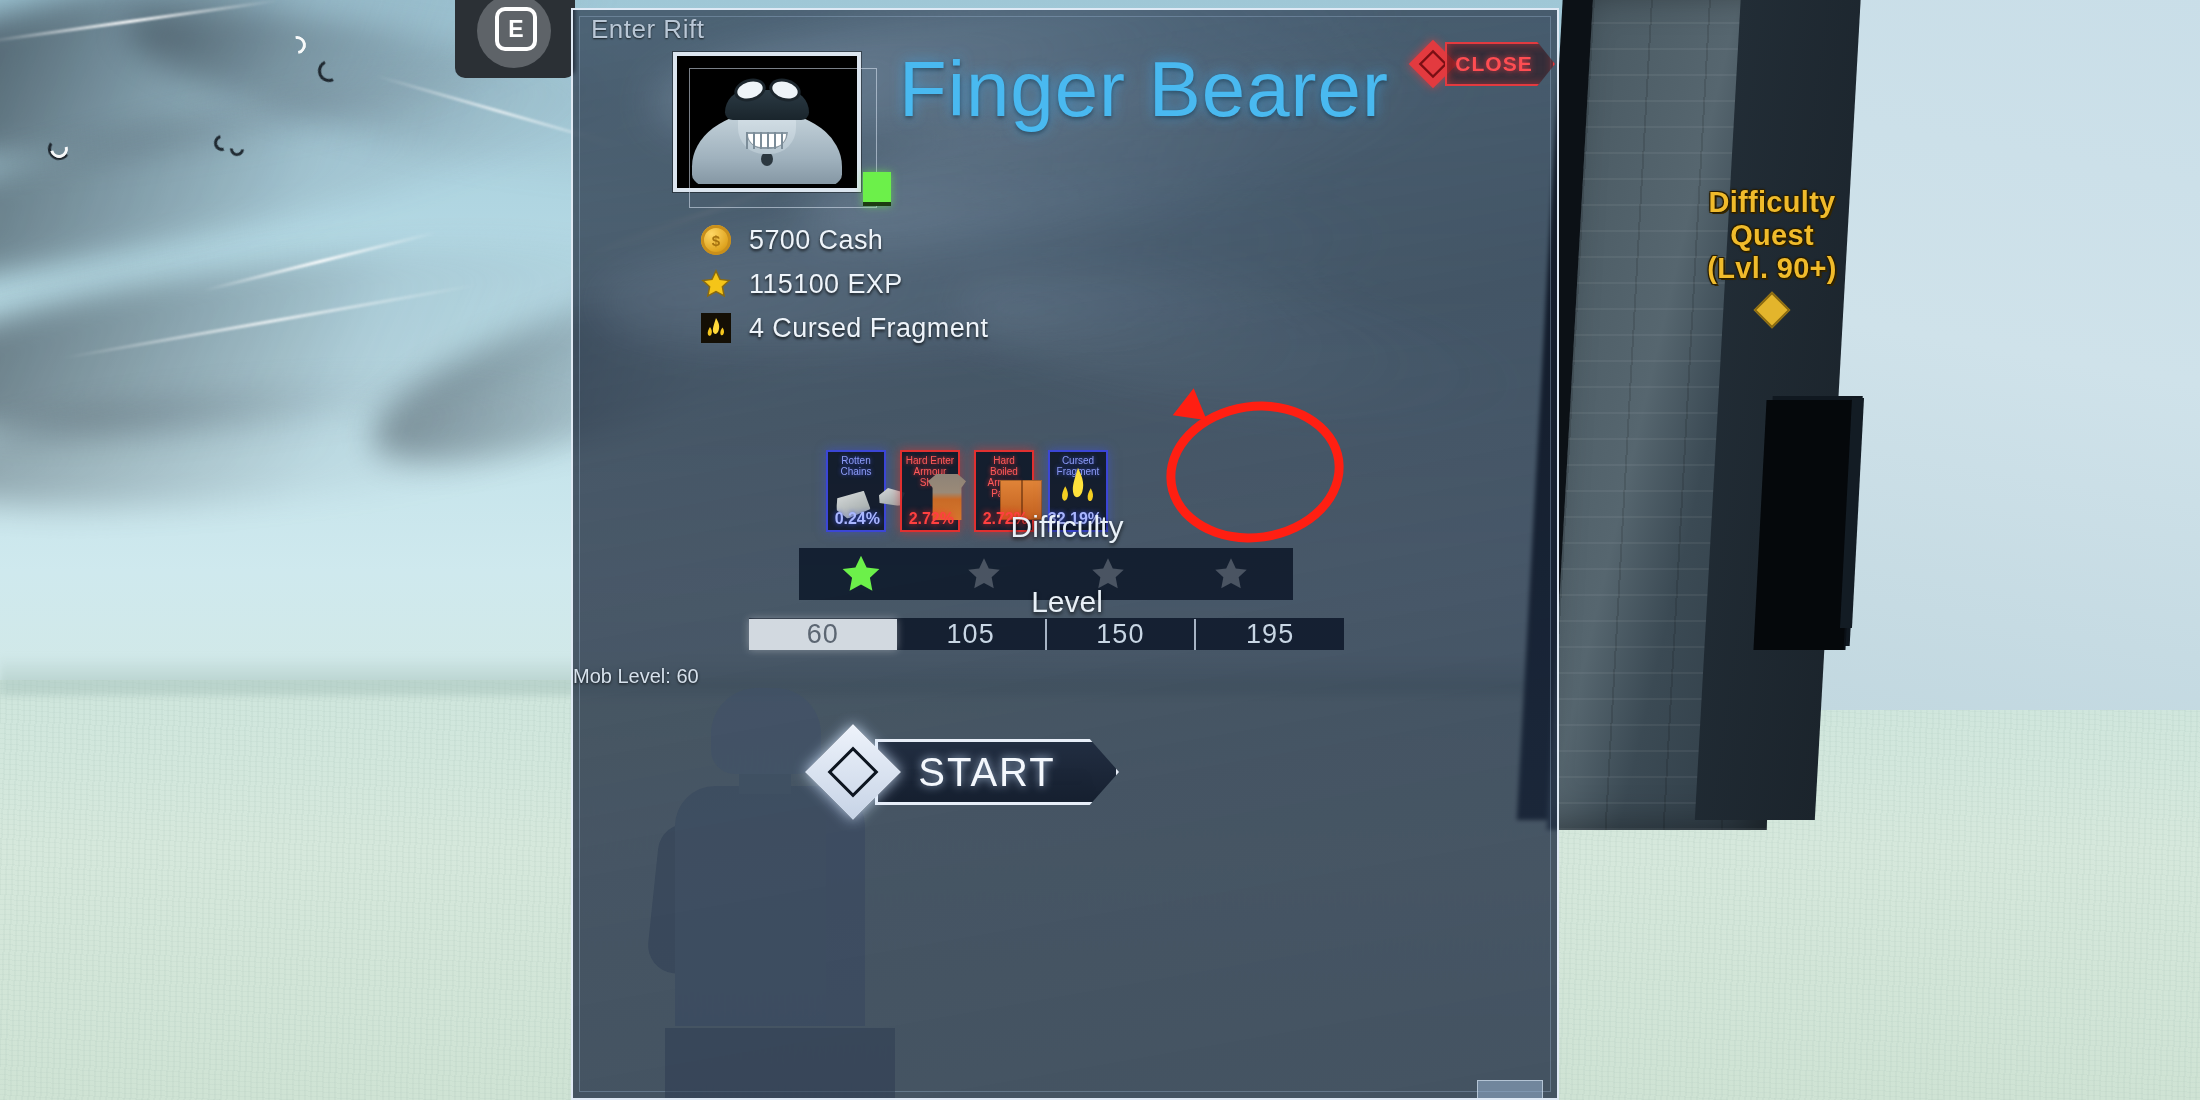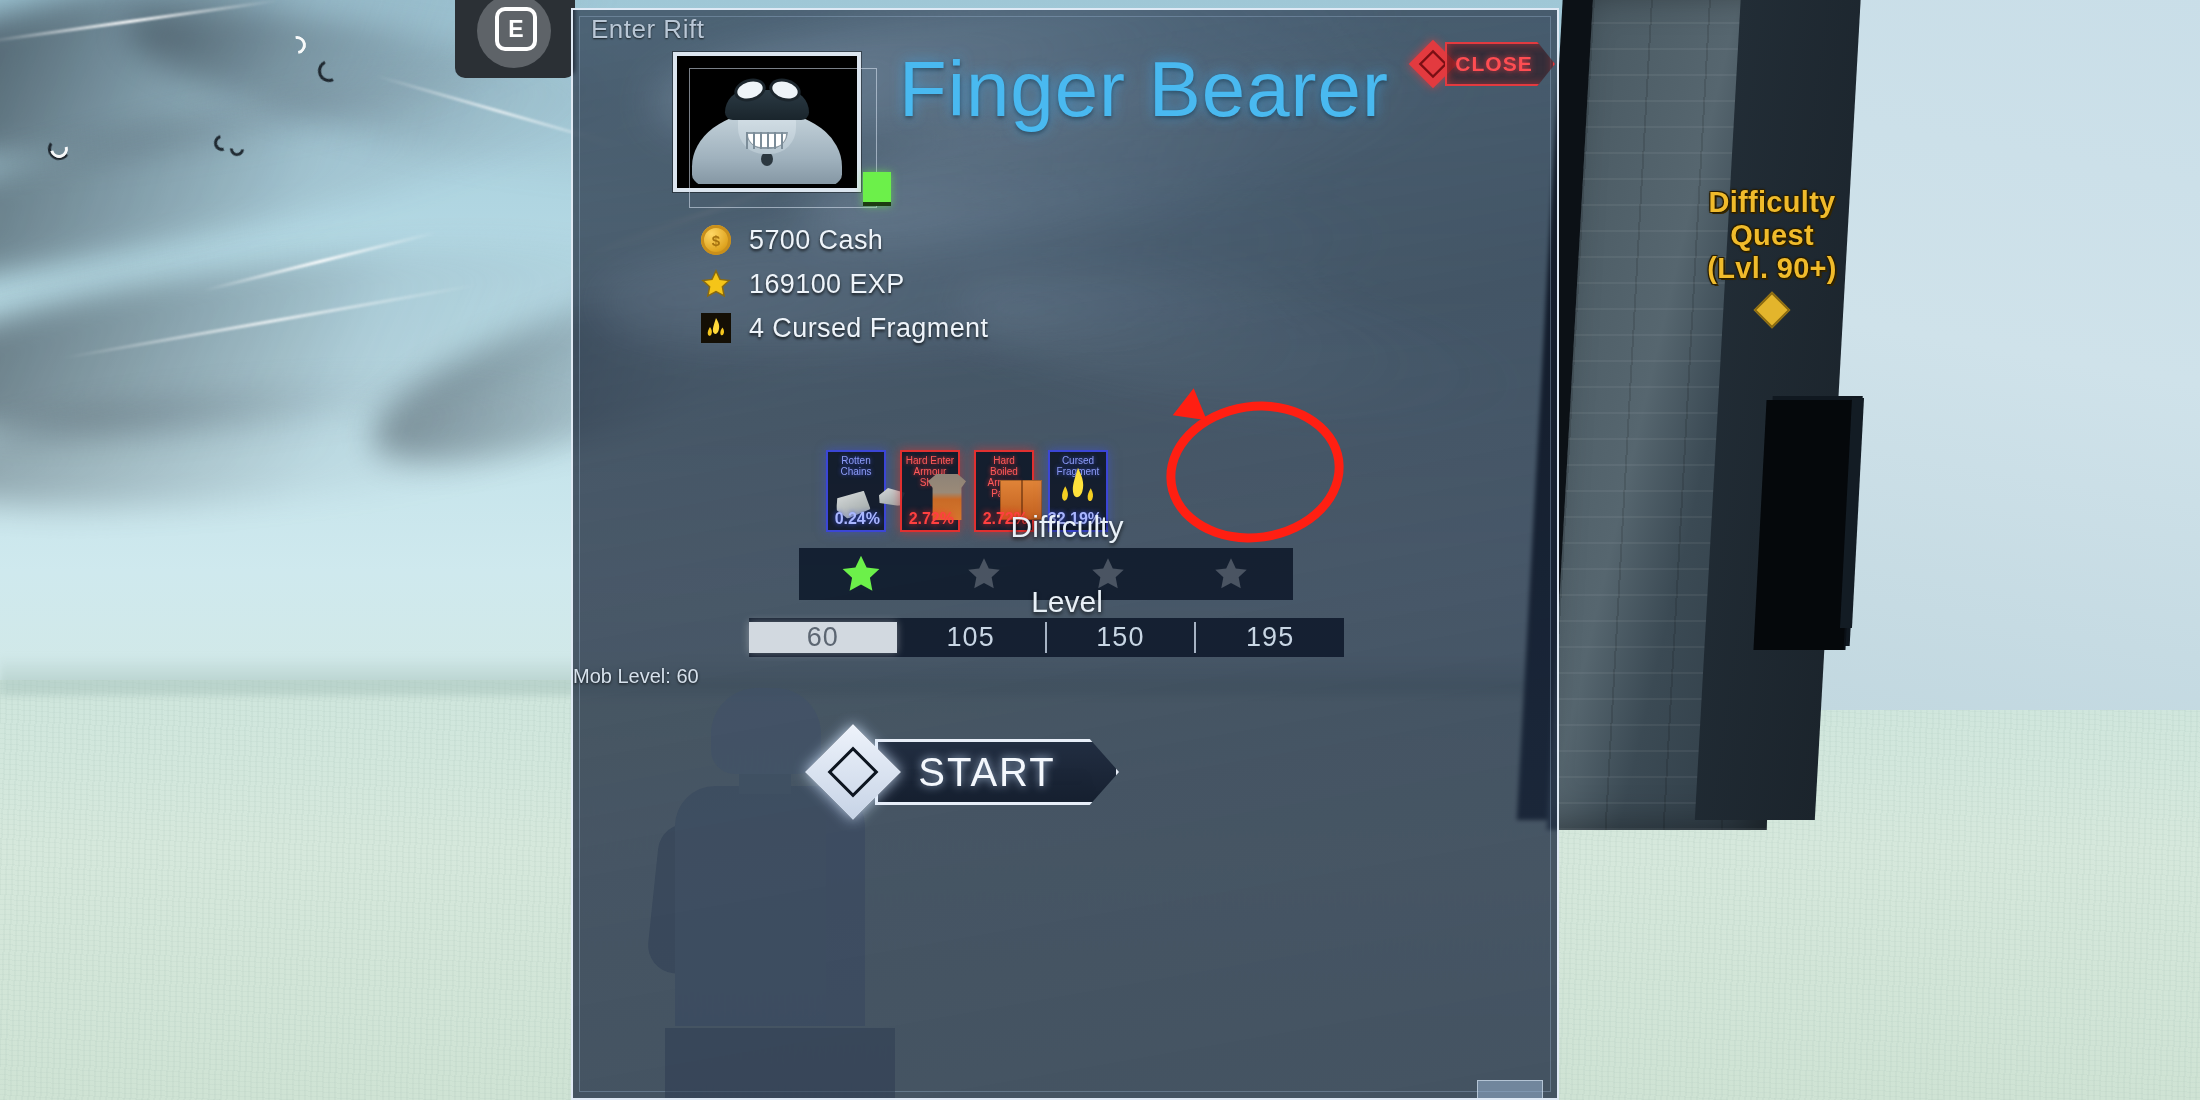--- a/index.html
+++ b/index.html
@@ -352,23 +352,23 @@
   .stars-bar{
     position:absolute; left:226px; top:538px; width:494px; height:52px;
     background:rgba(12,22,40,.85);
     display:flex; align-items:center;
   }
   .star-slot{ flex:1; display:flex; align-items:center; justify-content:center; cursor:pointer;}
   .star-slot svg{ display:block; }
 
   #level-label{ top:575px; }
   .level-bar{
-    position:absolute; left:176px; top:608px; width:595px; height:39px;
+    position:absolute; left:176px; top:608px; width:595px; height:32px;
     background:rgba(12,22,40,.85);
-    display:flex; align-items:center;
+    display:flex; align-items:flex-end;
   }
   .level-tab{
     flex:1; display:flex; align-items:center; justify-content:center;
     font-size:27px; color:#c8d6e4; letter-spacing:1px; cursor:pointer;
     border-right:2px solid rgba(215,230,245,.75);
   }
   .level-tab:last-child{ border-right:none; }
   .level-tab.active{
     background:#d2d9e0; color:#5c6672; border-right:none;
     box-shadow:0 0 8px rgba(255,255,255,.35);
@@ -510,21 +510,21 @@
     <div class="reward-row">
       <div class="reward-icon ic-coin">$</div>
       <div class="reward-text">5700 Cash</div>
     </div>
     <div class="reward-row">
       <div class="reward-icon">
         <svg width="30" height="30" viewBox="0 0 24 24">
             <path d="M12 1.5l3.2 6.8 7.3.9-5.4 5 1.4 7.3L12 18l-6.5 3.5 1.4-7.3-5.4-5 7.3-.9z" fill="#f5c518" stroke="#8a6a10" stroke-width="1.2"></path>
           </svg>
       </div>
-      <div class="reward-text">169100 EXP</div>
+      <div class="reward-text">115100 EXP</div>
     </div>
     <div class="reward-row">
       <div class="reward-icon ic-frag">
         <svg width="30" height="30" viewBox="0 0 30 30">
           <rect width="30" height="30" fill="#140f05"></rect>
           <path d="M15 5c3 5 4 8 2.6 12.5C16.5 21 13.6 22 12.4 19.6 11 16.7 12.8 12 15 5z" fill="#ffd93a"></path>
           <path d="M9 14c2 3 2.4 5.2 1.3 7.4-1 2-3 1.7-3.5-.4C6.4 18.8 7.5 16.3 9 14z" fill="#f6c71e"></path>
           <path d="M21.5 14.5c1.7 2.6 2 4.6 1 6.6-.9 1.8-2.7 1.5-3.1-.4-.4-2 .6-4.2 2.1-6.2z" fill="#f6c71e"></path>
         </svg>
       </div>

